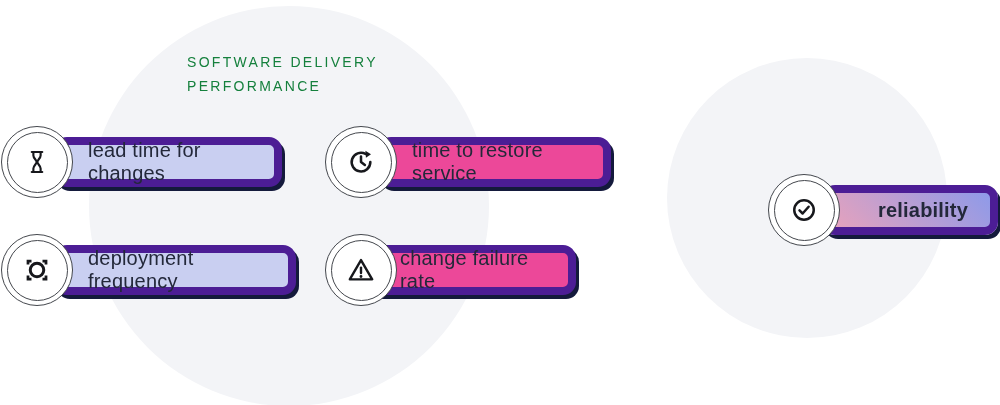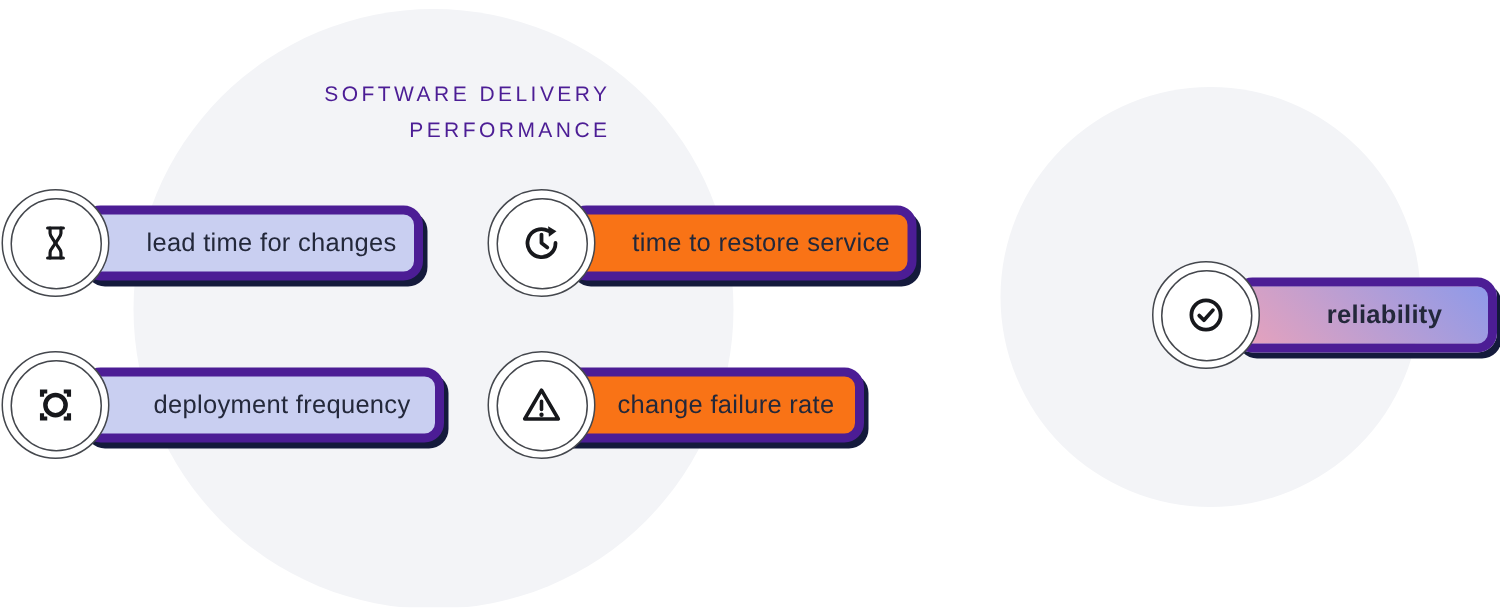--- a/index.html
+++ b/index.html
@@ -7,38 +7,38 @@
     position:relative;width:1000px;height:405px;overflow:hidden;
     background:#ffffff;font-family:"Liberation Sans",sans-serif;
   }
   
   .bg-circle{position:absolute;border-radius:50%;background:#f3f4f7;}
   .bg-left{left:89px;top:6px;width:400px;height:400px;}
   .bg-right{left:667px;top:58px;width:280px;height:280px;}
 
   
   .group-title{
-    position:absolute;width:220px;text-align:right;
+    position:absolute;width:220px;text-align:left;
     font-size:14px;font-weight:500;letter-spacing:2.3px;
-    line-height:24px;color:#4c1d95;text-transform:uppercase;
+    line-height:24px;color:#15803d;text-transform:uppercase;
   }
   .title-left{left:187px;top:50px;}
   .title-right{left:696px;top:102px;}
 
   
   .pill{
     position:absolute;height:50px;box-sizing:border-box;
-    border:6px solid #4c1d95;border-radius:13px;
+    border:8px solid #4c1d95;border-radius:13px;
     box-shadow:3px 4px 0 #141a3c;
     display:flex;align-items:center;justify-content:center;
     padding-left:26px;z-index:1;
-    font-size:17px;color:#23283a;letter-spacing:0.2px;
+    font-size:20px;color:#23283a;letter-spacing:0.2px;
   }
   .pill-blue{background:#c9cff1;}
-  .pill-pink{background:#f97316;}
+  .pill-pink{background:#ec4899;}
   .pill-gradient{background:linear-gradient(225deg,#8e9ae9 0%,#e7a2bc 100%);}
 
   .pill-m1{left:54px;top:137px;width:228px;}
   .pill-m2{left:54px;top:245px;width:242px;}
   .pill-m3{left:378px;top:137px;width:233px;}
   .pill-m4{left:366px;top:245px;width:210px;justify-content:center;}
   .pill-m5{left:822px;top:185px;width:176px;font-weight:bold;}
 
   
   .badge{

